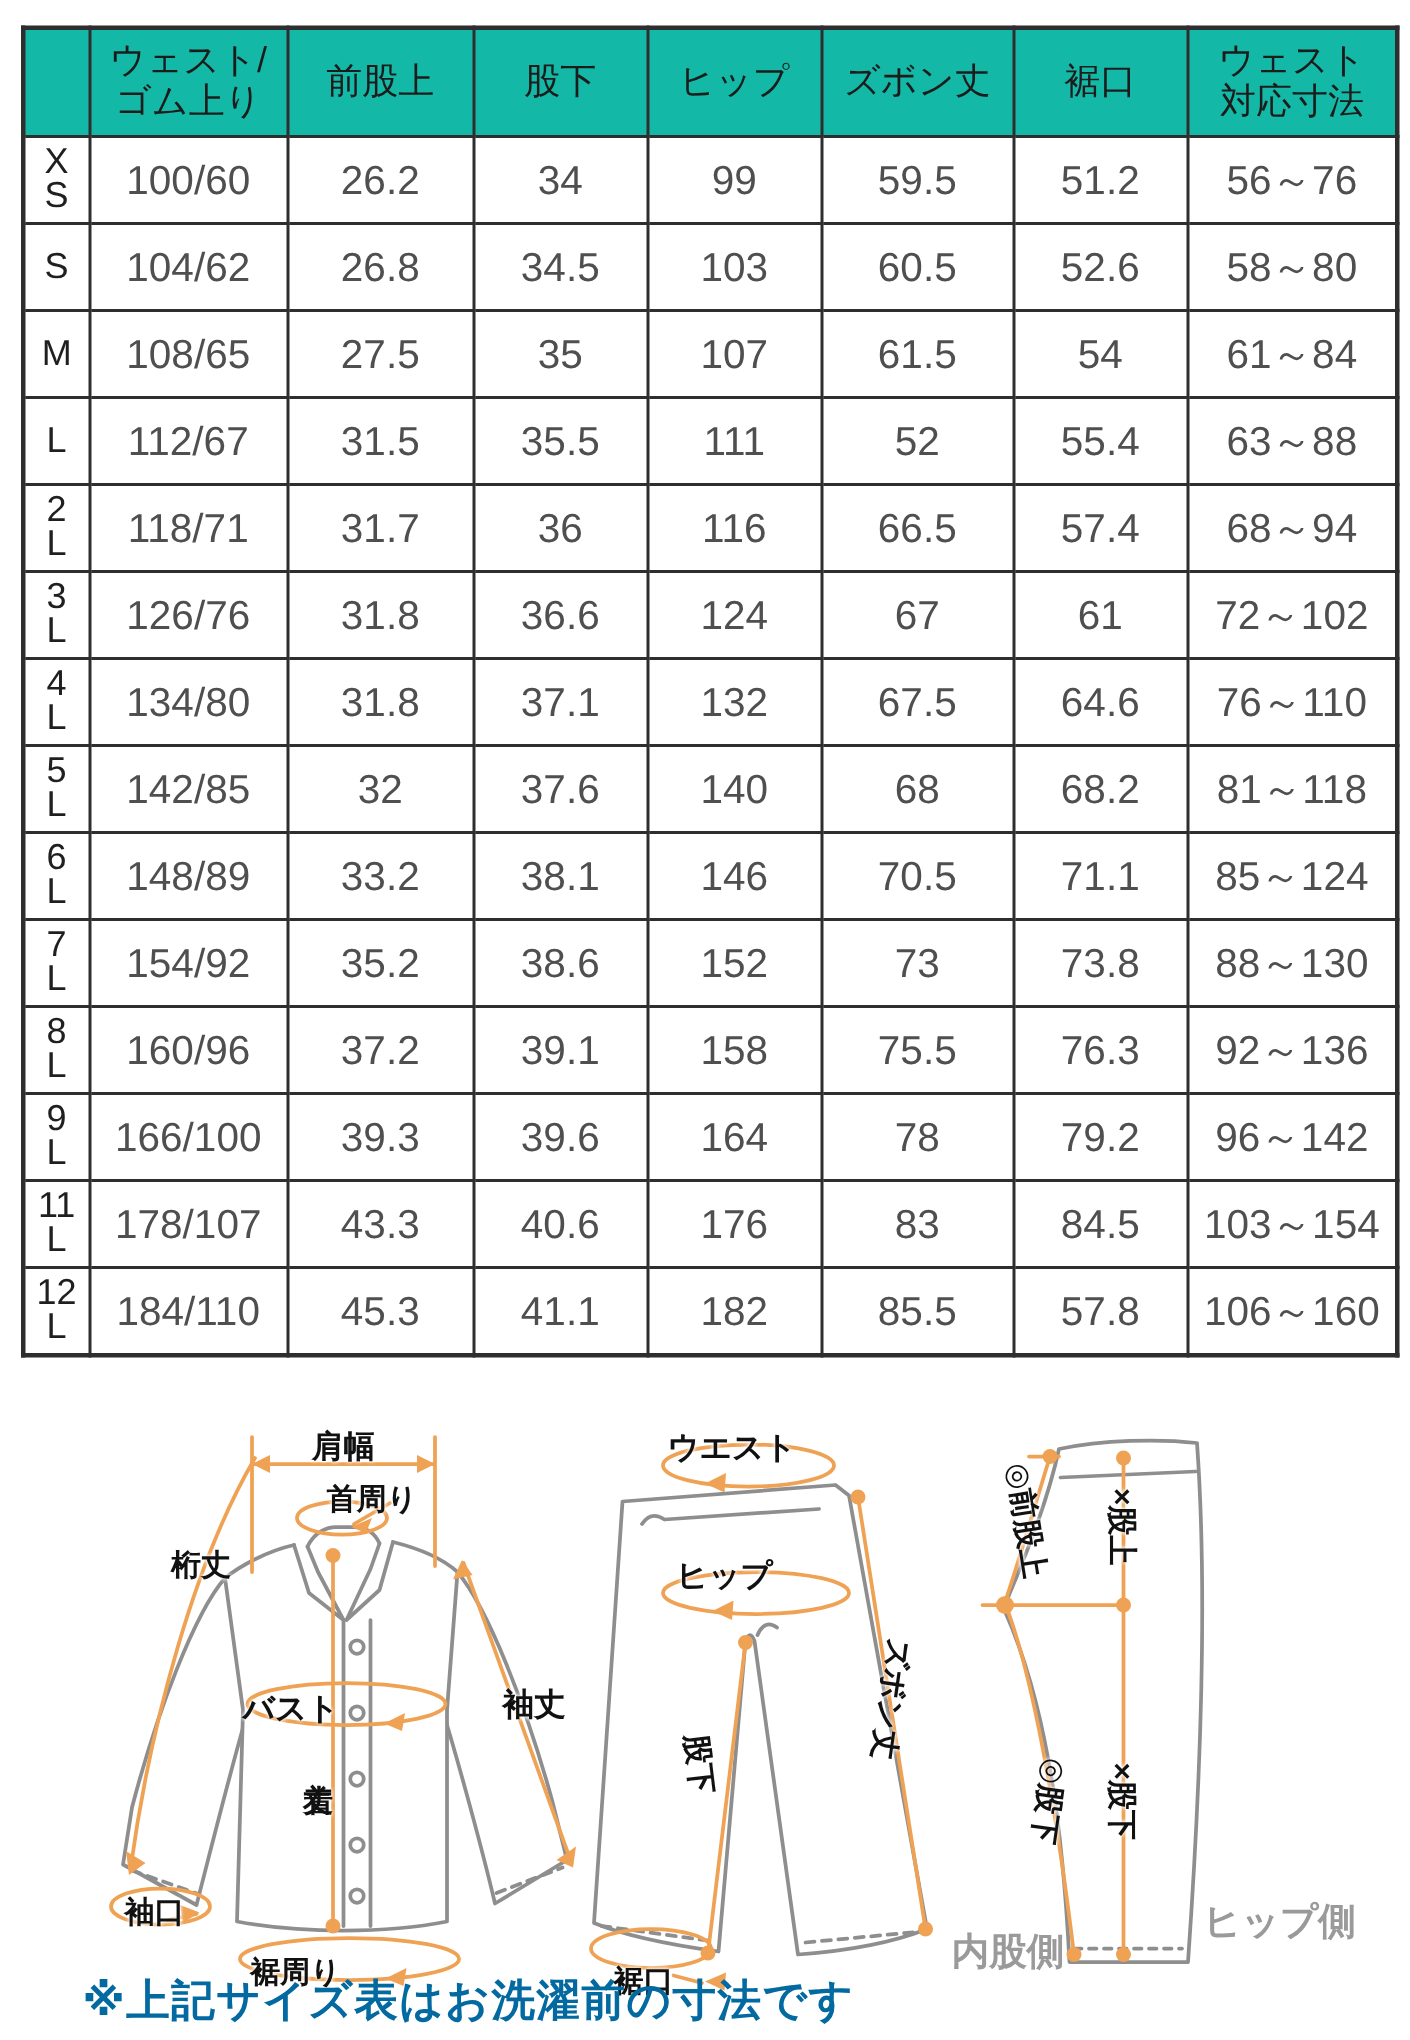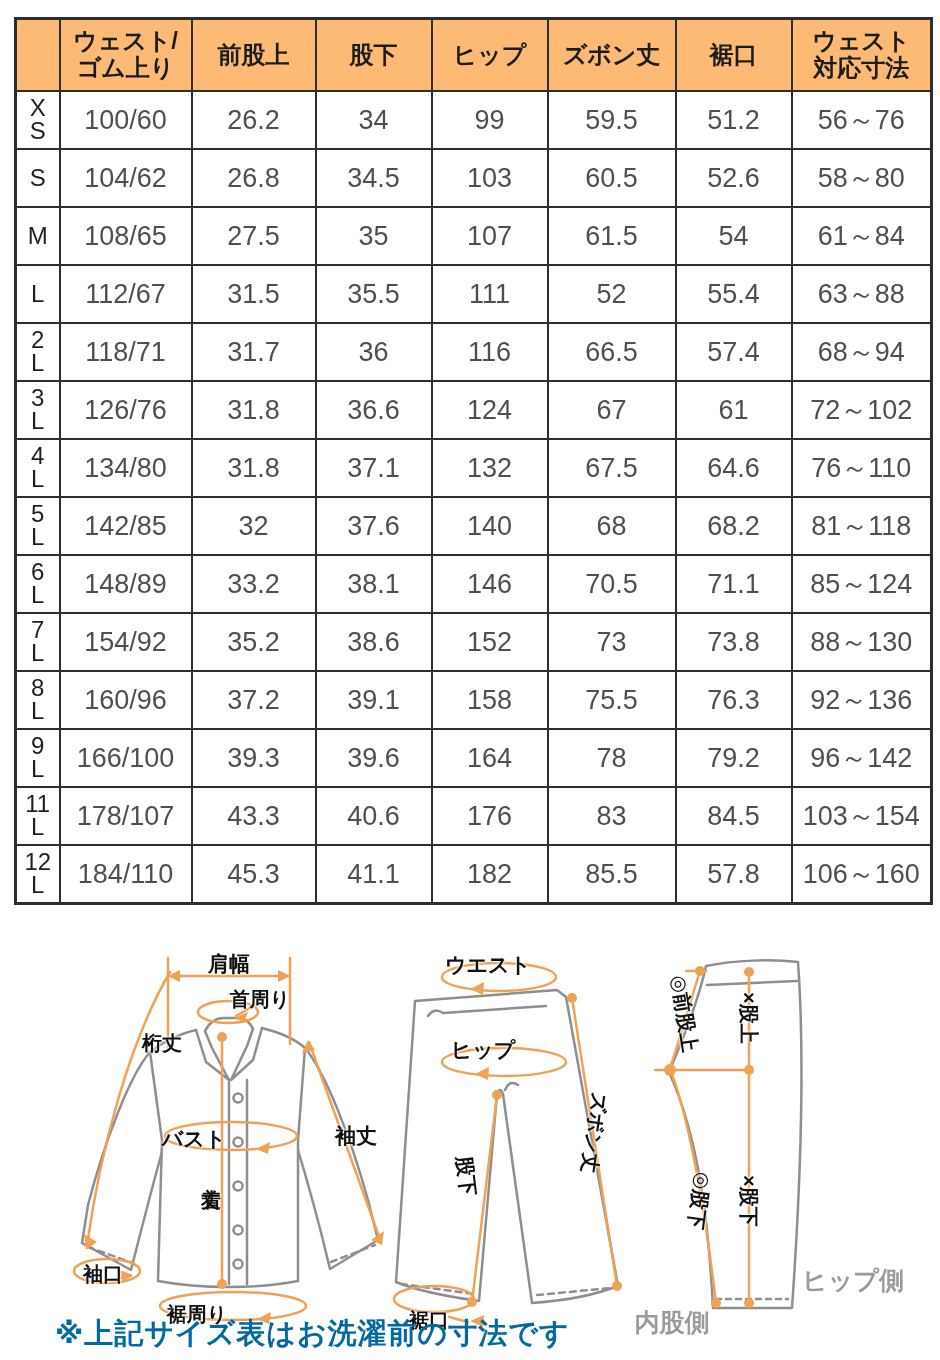--- a/index.html
+++ b/index.html
@@ -4,21 +4,21 @@
 <style>
   html,body{margin:0;padding:0;background:#fff;}
   .page{position:relative;width:940px;height:1360px;background:#fff;overflow:hidden;
         font-family:"Liberation Sans","DejaVu Sans",sans-serif;}
 
   
   table.size{position:absolute;left:14px;top:17px;width:916px;border-collapse:collapse;
              table-layout:fixed;border:3px solid #2e2e2e;}
   table.size th,table.size td{border:2px solid #2e2e2e;text-align:center;vertical-align:middle;
              padding:0;white-space:pre-line;}
-  table.size thead th{background:#fdba74;color:#1c1c1c;font-weight:700;font-size:24px;
+  table.size thead th{background:#14b8a6;color:#1c1c1c;font-weight:400;font-size:24px;
              height:70px;line-height:1.12;}
   table.size tbody td{color:#4f4f4f;font-size:27px;height:56px;font-weight:400;}
   table.size tbody th.size-cell{background:#fff;color:#1f1f1f;font-size:24px;font-weight:500;
              line-height:0.95;}
 
   
   .lab{position:absolute;font-weight:700;font-size:20px;color:#111;white-space:nowrap;
        transform:translateX(-50%);text-shadow:0 0 3px #fff,0 0 3px #fff;}
   .lab.big{font-size:21px;}
   .vlab{position:absolute;writing-mode:vertical-rl;text-orientation:sideways;font-weight:700;
@@ -310,35 +310,35 @@
       <polygon points="382,1245 384,1231 371,1240"></polygon>
       <polygon points="133,1275 120,1270 122,1282"></polygon>
       <polygon points="257,1319 271,1312 269,1324"></polygon>
       <polygon points="470,989 484,982 483,995"></polygon>
       <polygon points="475,1074 489,1067 488,1080"></polygon>
       <polygon points="470,1321 484,1315 483,1327"></polygon>
     </g>
   </svg>
 
   <div class="lab big" style="left:229px;top:950px;">肩幅</div>
-  <div class="lab" style="left:260px;top:986px;text-align:center;">首周り</div>
-  <div class="lab" style="left:134px;top:1030px;margin-left:28px;">桁丈</div>
+  <div class="lab" style="left:248px;top:986px;text-align:center;">首周り</div>
+  <div class="lab" style="left:134px;top:1030px;">桁丈</div>
   <div class="lab big" style="left:194px;top:1125px;">バスト</div>
   <div class="lab big" style="left:356px;top:1122px;">袖丈</div>
   <div class="vlab upright" style="left:212px;top:1172px;">着丈</div>
   <div class="lab" style="left:103px;top:1261px;">袖口</div>
   <div class="lab" style="left:197px;top:1301px;">裾周り</div>
 
   <div class="lab big" style="left:488px;top:951px;">ウエスト</div>
   <div class="lab big" style="left:483px;top:1036px;">ヒップ</div>
   <div class="vlab" style="left:594px;top:1092px;transform:translateX(-50%) rotate(8deg);">ズボン丈</div>
   <div class="vlab" style="left:466px;top:1156px;transform:translateX(-50%) rotate(-7deg);">股下</div>
   <div class="lab" style="left:429px;top:1307px;">裾口</div>
 
   <div class="vlab" style="left:684px;top:975px;transform:translateX(-50%) rotate(-9deg);">◎前股上</div>
   <div class="vlab" style="left:748px;top:992px;">×股上</div>
   <div class="vlab" style="left:699px;top:1172px;transform:translateX(-50%) rotate(8deg);">◎股下</div>
   <div class="vlab" style="left:748px;top:1175px;">×股下</div>
-  <div class="gray-lab" style="left:672px;top:1284px;margin-top:22px;">内股側</div>
+  <div class="gray-lab" style="left:672px;top:1284px;">内股側</div>
   <div class="gray-lab" style="left:853px;top:1264px;">ヒップ側</div>
 
   <div class="note">※上記サイズ表はお洗濯前の寸法です</div>
 </div>
 
 </body></html>

